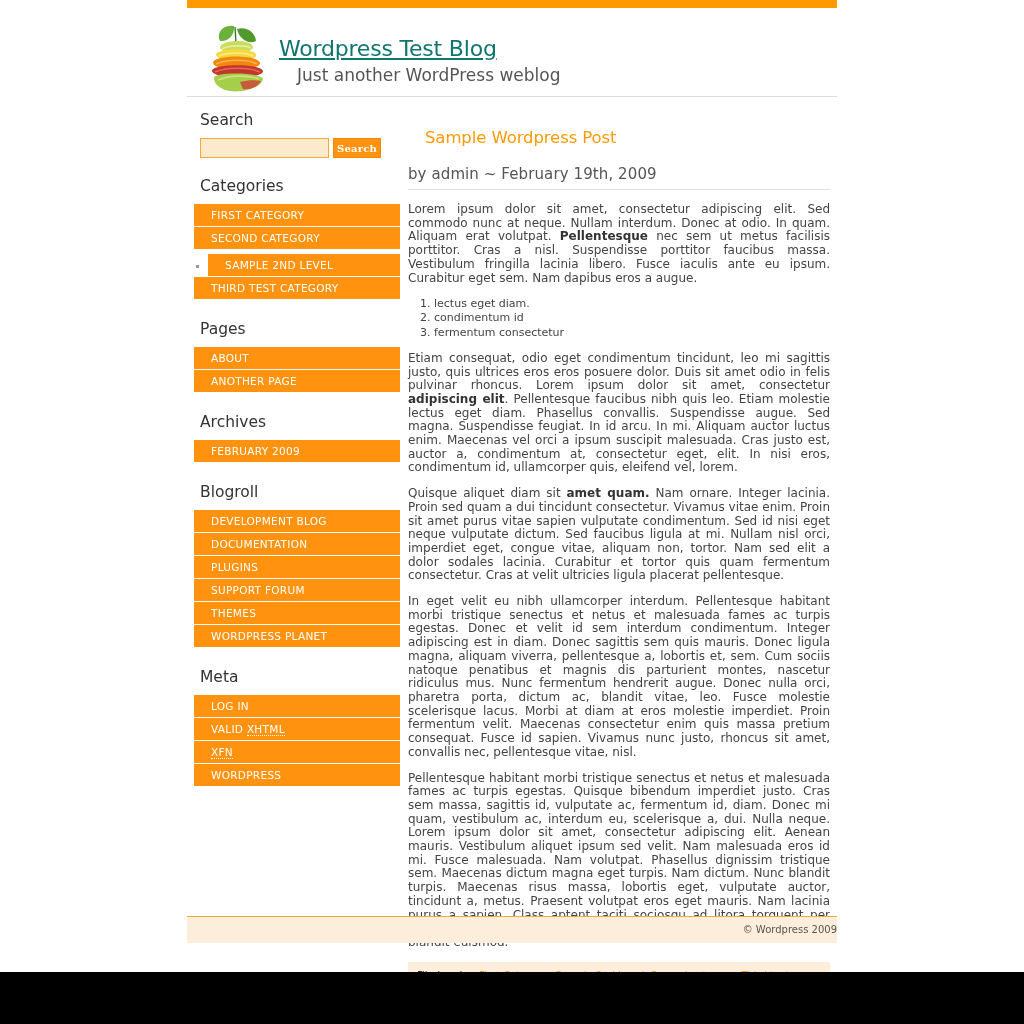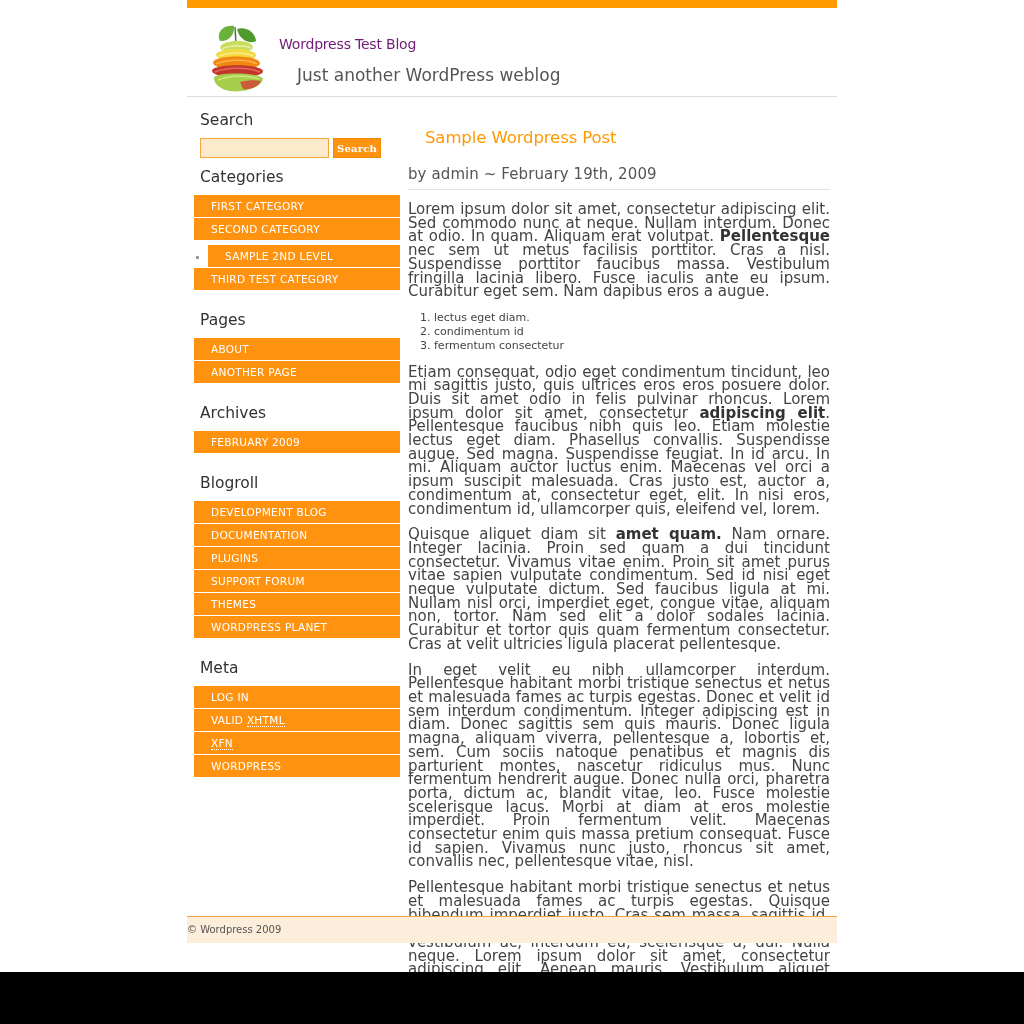--- a/index.html
+++ b/index.html
@@ -45,25 +45,26 @@
     position: absolute;
     left: 19px;
     top: 14px;
     width: 64px;
     height: 72px;
   }
   #blog-title {
     position: absolute;
     left: 92px;
     top: 28px;
-    font-size: 14px;
-    color: #701a75;
+    font-size: 22px;
+    color: #0f766e;
     font-family: "DejaVu Sans", sans-serif;
     letter-spacing: -0.2px;
     white-space: nowrap;
+    text-decoration: underline;
   }
   #blog-tagline {
     position: absolute;
     left: 110px;
     top: 57px;
     font-size: 17px;
     color: #555555;
     white-space: nowrap;
   }
 
@@ -89,21 +90,21 @@
 
   
   .side-title {
     font-size: 15.5px;
     color: #333333;
     margin: 0 0 9px 6px;
     font-weight: normal;
     font-family: "DejaVu Sans", sans-serif;
   }
   .side-block { margin-bottom: 20px; }
-  .side-block.search-block { margin-bottom: 10px; }
+  .side-block.search-block { margin-bottom: 19px; }
 
   ul.side-list {
     list-style: none;
     margin: 0;
     padding: 0;
   }
   ul.side-list > li { margin: 0; padding: 0; }
 
   ul.side-list a.side-link {
     display: block;
@@ -191,21 +192,21 @@
     color: #555555;
     margin-top: 3px;
     padding-bottom: 6px;
     border-bottom: 1px solid #e2e2e2;
     letter-spacing: 0.1px;
   }
 
   .post-body { padding-top: 6px; }
   .post-body p {
     margin: 0 0 12px 0;
-    font-size: 15px;
+    font-size: 12px;
     line-height: 13.7px;
     color: #444444;
     text-align: justify;
   }
   .post-body p:first-child { margin-top: 7px; }
   .post-body strong { font-weight: bold; color: #333; }
 
   ol.post-list {
     margin: 0 0 12px 0;
     padding-left: 26px;
@@ -238,21 +239,21 @@
     top: 916px;
     width: 1024px;
   }
   #footer-inner {
     width: 650px;
     margin: 0 auto;
     border-top: 1px solid #f2a93b;
     background: #fdeedb;
     height: 26px;
     line-height: 26px;
-    text-align: left;
+    text-align: right;
     font-size: 10px;
     color: #555555;
   }
 
   
   #blackband {
     position: absolute;
     left: 0;
     top: 972px;
     width: 1024px;

